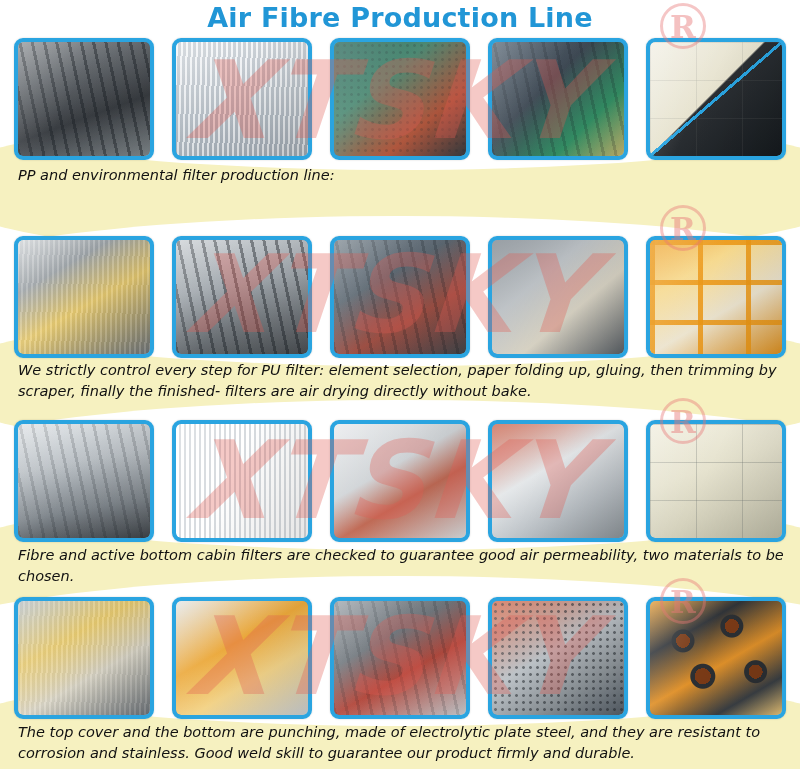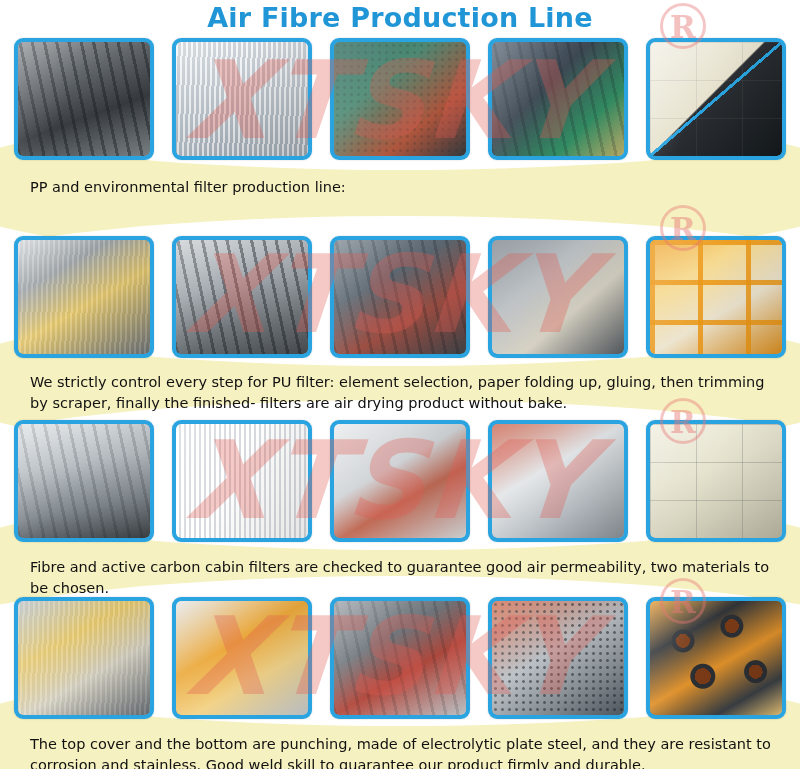--- a/index.html
+++ b/index.html
@@ -120,21 +120,21 @@
   .caption {
     position: absolute;
     left: 18px;
     width: 766px;
     z-index: 6;
     font-family: "DejaVu Sans", sans-serif;
     font-size: 14.5px;
     line-height: 21px;
     color: #111111;
   }
-  .caption p { margin: 12px; }
+  .caption p { margin: 0; font-style: italic; }
 
   
   .ph { position:absolute; inset:0; }
   .g1  { background:linear-gradient(160deg,#8e9296 0%,#5c6166 30%,#2d3136 62%,#7d8589 100%); }
   .g2  { background:linear-gradient(180deg,#e9edf1 0%,#cfd6dc 45%,#aeb7bf 100%); }
   .g3  { background:linear-gradient(140deg,#2f6b5e 0%,#4d8a74 35%,#b5593f 70%,#3a3f43 100%); }
   .g4  { background:linear-gradient(135deg,#5b6a78 0%,#39444f 40%,#2f8f63 72%,#c9b96d 100%); }
   .g5  { background:linear-gradient(135deg,#f2f0e6 0%,#e7e3cf 46%,#2b2f33 47%,#151a1e 100%); }
   .g6  { background:linear-gradient(150deg,#d8dbdd 0%,#9aa0a4 28%,#e8c96a 55%,#6e7479 100%); }
   .g7  { background:linear-gradient(170deg,#c9ced2 0%,#9ba2a8 40%,#6b7176 70%,#41464a 100%); }
@@ -286,21 +286,21 @@
   <div class="photo">
       <div class="inner">
         <div class="ph g10"></div>
         <div class="frames"></div>
         <div class="sheen"></div>
       </div>
     </div>
 </div>
 
 <div class="caption" style="top:360px;">
-  <p>We strictly control every step for PU filter: element selection, paper folding up, gluing, then trimming by scraper, finally the finished- filters are air drying product without bake.</p>
+  <p>We strictly control every step for PU filter: element selection, paper folding up, gluing, then trimming by scraper, finally the finished- filters are air drying directly without bake.</p>
 </div>
 
 <div class="photo-row" style="top:420px;">
   <div class="photo">
       <div class="inner">
         <div class="ph g11"></div>
         <div class="bars" style="opacity:.4"></div>
         <div class="sheen"></div>
       </div>
     </div>
@@ -325,21 +325,21 @@
   <div class="photo">
       <div class="inner">
         <div class="ph g15"></div>
         <div class="boxes"></div>
         <div class="sheen"></div>
       </div>
     </div>
 </div>
 
 <div class="caption" style="top:545px;">
-  <p>Fibre and active carbon cabin filters are checked to guarantee good air permeability, two materials to be chosen.</p>
+  <p>Fibre and active bottom cabin filters are checked to guarantee good air permeability, two materials to be chosen.</p>
 </div>
 
 <div class="photo-row" style="top:597px;">
   <div class="photo">
       <div class="inner">
         <div class="ph g16"></div>
         <div class="pleats" style="opacity:.3"></div>
         <div class="sheen"></div>
       </div>
     </div>

